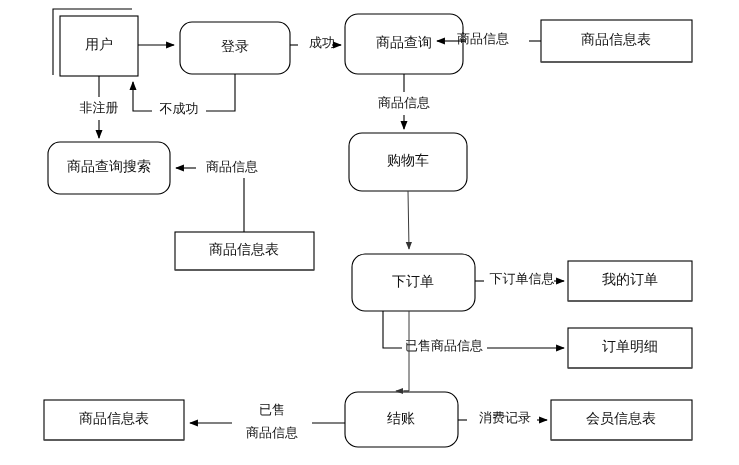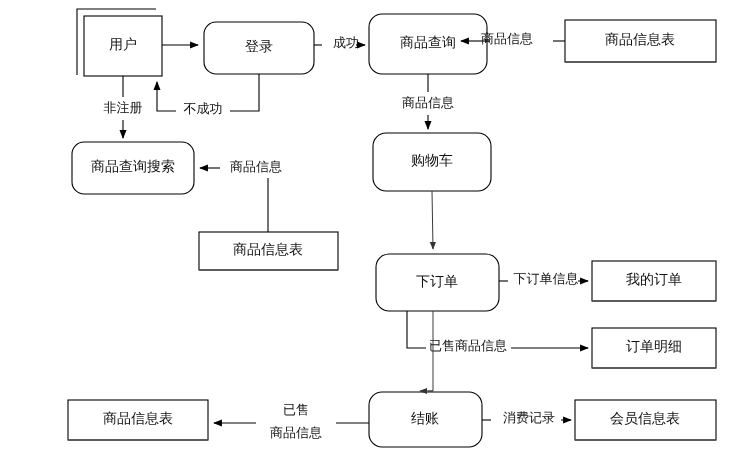--- a/index.html
+++ b/index.html
@@ -9,21 +9,20 @@
   }
   body {
     font-family: "Liberation Serif", "DejaVu Serif", serif;
   }
   #diagram-root {
     position: relative;
     width: 706px;
     height: 465px;
     background: #ffffff;
     overflow: hidden;
-    padding-left: 24px;
   }
   svg#dfd {
     display: block;
     width: 739px;
     height: 465px;
   }
   .proc-shape {
     fill: #ffffff;
     stroke: #000000;
     stroke-width: 1.1;

